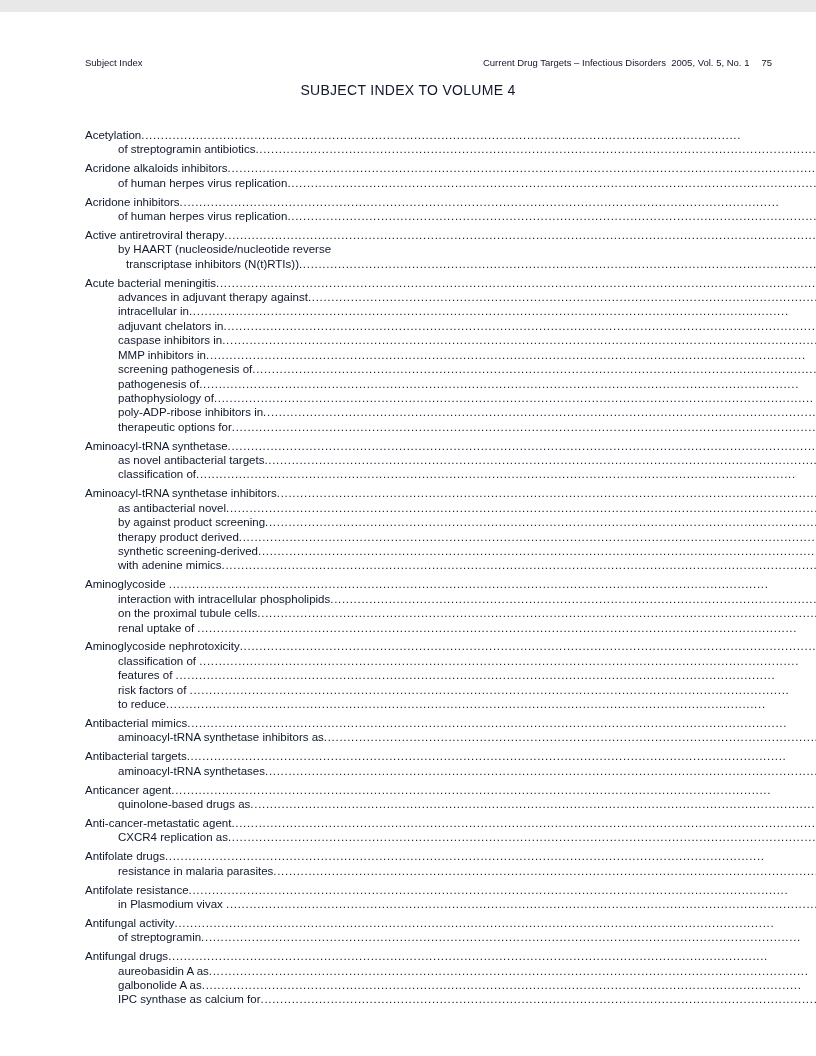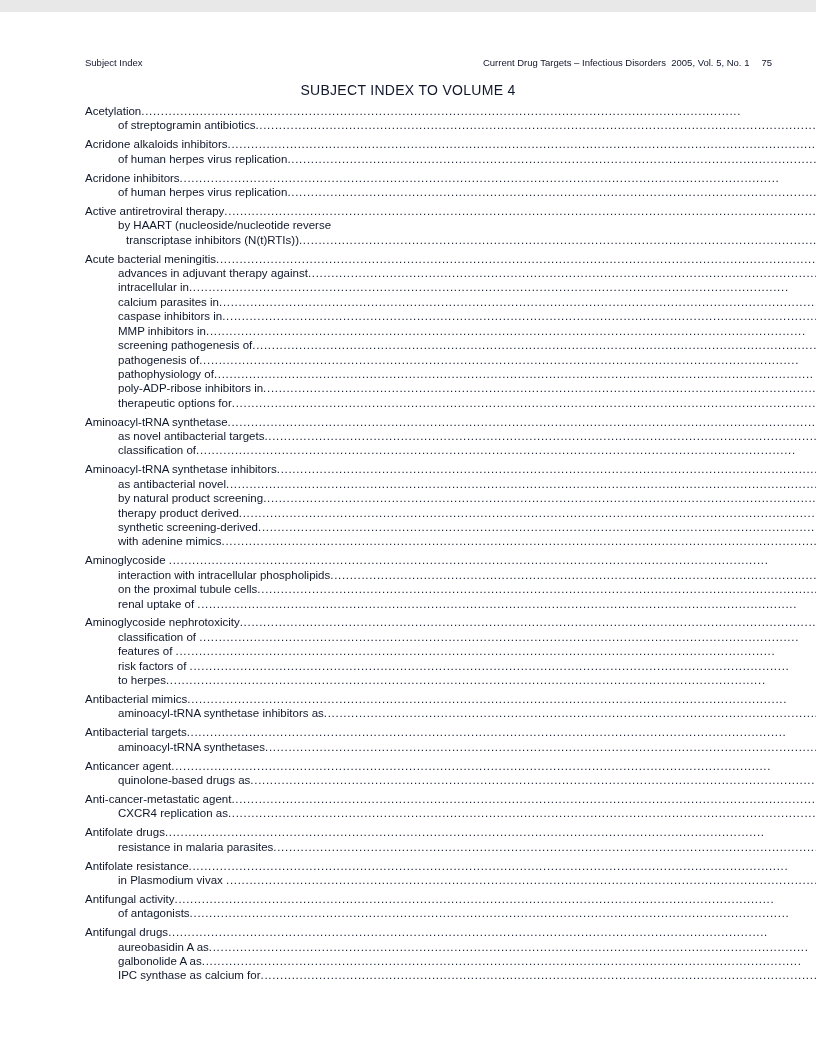--- a/index.html
+++ b/index.html
@@ -15,21 +15,21 @@
     font-size:9.5px;line-height:11px;
   }
   .rh-right{white-space:pre;}
   .rh-page{margin-left:12px;}
   .page-title{
     position:absolute;top:70px;left:0;width:100%;
     text-align:center;font-size:14px;font-weight:400;letter-spacing:.3px;
     margin:0;
   }
   .columns{
-    position:absolute;top:92px;left:85px;width:683px;
+    position:absolute;top:116px;left:85px;width:683px;
     display:flex;gap:40px;
   }
   .col{flex:0 0 320px;}
   .col:last-child{flex:0 0 323px;}
   .block{margin-top:4.5px;}
   .block:first-child{margin-top:0;}
   .row{
     display:flex;align-items:baseline;
     font-size:11.5px;line-height:14.4px;
   }
@@ -107,21 +107,21 @@
           </div>
           <div class="row sub">
             <span class="label">advances in adjuvant therapy against</span>
             <span class="dots"></span>
           </div>
           <div class="row sub">
             <span class="label">intracellular in</span>
             <span class="dots"></span>
           </div>
           <div class="row sub">
-            <span class="label">calcium parasites in</span>
+            <span class="label">adjuvant chelators in</span>
             <span class="dots"></span>
           </div>
           <div class="row sub">
             <span class="label">caspase inhibitors in</span>
             <span class="dots"></span>
           </div>
           <div class="row sub">
             <span class="label">MMP inhibitors in</span>
             <span class="dots"></span>
           </div>
@@ -163,21 +163,21 @@
         <div class="block">
           <div class="row main">
             <span class="label">Aminoacyl-tRNA synthetase inhibitors</span>
             <span class="dots"></span>
           </div>
           <div class="row sub">
             <span class="label">as antibacterial novel</span>
             <span class="dots"></span>
           </div>
           <div class="row sub">
-            <span class="label">by natural product screening</span>
+            <span class="label">by against product screening</span>
             <span class="dots"></span>
           </div>
           <div class="row sub">
             <span class="label">therapy product derived</span>
             <span class="dots"></span>
           </div>
           <div class="row sub">
             <span class="label">synthetic screening-derived</span>
             <span class="dots"></span>
           </div>
@@ -215,21 +215,21 @@
           </div>
           <div class="row sub">
             <span class="label">features of </span>
             <span class="dots"></span>
           </div>
           <div class="row sub">
             <span class="label">risk factors of </span>
             <span class="dots"></span>
           </div>
           <div class="row sub">
-            <span class="label">to herpes</span>
+            <span class="label">to reduce</span>
             <span class="dots"></span>
           </div>
         </div>
         <div class="block">
           <div class="row main">
             <span class="label">Antibacterial mimics</span>
             <span class="dots"></span>
           </div>
           <div class="row sub">
             <span class="label">aminoacyl-tRNA synthetase inhibitors as</span>
@@ -285,21 +285,21 @@
             <span class="label">in Plasmodium vivax </span>
             <span class="dots"></span>
           </div>
         </div>
         <div class="block">
           <div class="row main">
             <span class="label">Antifungal activity</span>
             <span class="dots"></span>
           </div>
           <div class="row sub">
-            <span class="label">of antagonists</span>
+            <span class="label">of streptogramin</span>
             <span class="dots"></span>
           </div>
         </div>
         <div class="block">
           <div class="row main">
             <span class="label">Antifungal drugs</span>
             <span class="dots"></span>
           </div>
           <div class="row sub">
             <span class="label">aureobasidin A as</span>

